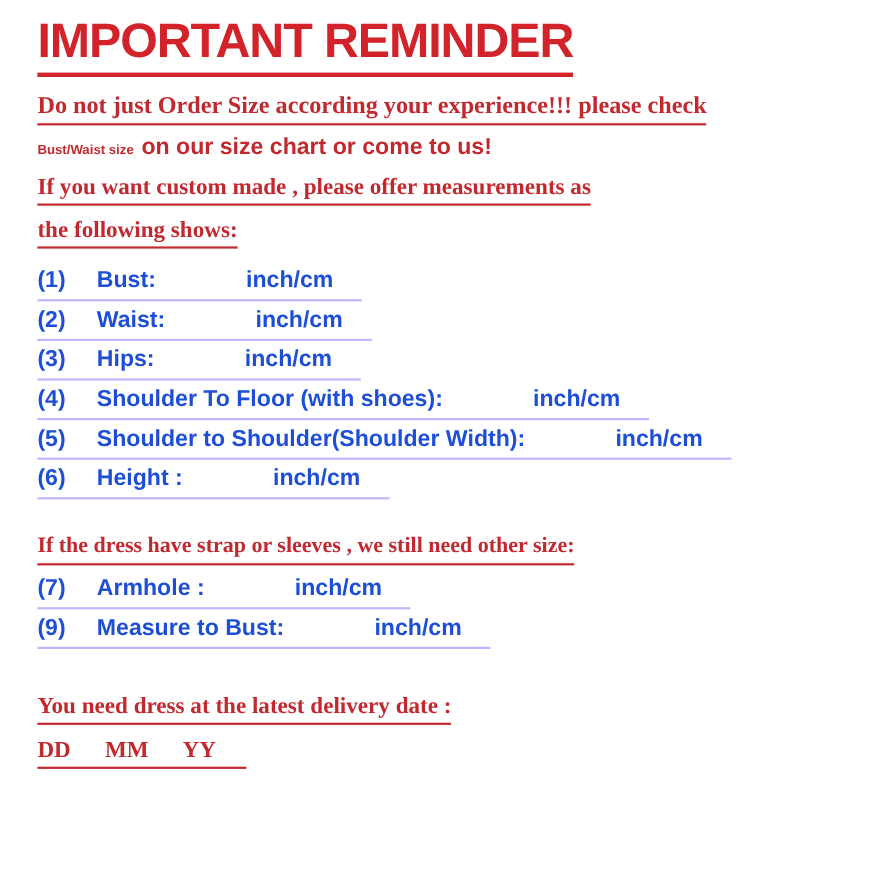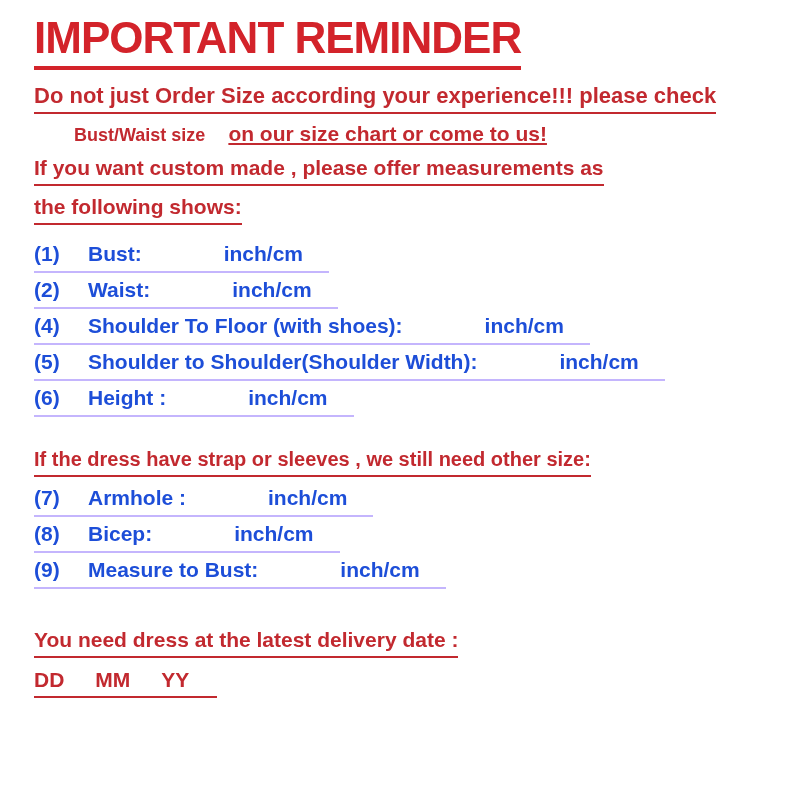--- a/index.html
+++ b/index.html
@@ -28,25 +28,25 @@
     margin: 2px 0 13px 0;
     white-space: nowrap;
   }
   .line {
     display: table;
     font-size: 21px;
     line-height: 26px;
     white-space: nowrap;
   }
   .red { color: #c2292f; }
-  .u { border-bottom: 2px solid currentColor; padding-bottom: 3px; }
+  .u { border-bottom: 2px solid currentColor; padding-bottom: 3px; font-family: Liberation Serif, serif; }
   .intro-1 { font-size: 22px; margin-bottom: 7px; }
   .intro-2 { margin-bottom: 7px; }
-  .intro-2 .lead { font-size: 18px; margin-left: 40px; }
-  .intro-2 .rest { margin-left: 23px; text-decoration: underline; }
+  .intro-2 .lead { font-size: 12px; }
+  .intro-2 .rest { margin-left: 7px; }
   .intro-3 { margin-bottom: 8px; }
   .intro-4 { margin-bottom: 16px; }
   .m-row {
     display: table;
     font-size: 21px;
     line-height: 26px;
     color: #1d4ed8;
     border-bottom: 2px solid #c4b5fd;
     padding-bottom: 4px;
     margin-bottom: 4px;
@@ -87,20 +87,27 @@
       <span class="m-trail"></span>
   </div>
   <div class="m-row">
     <span class="m-num">(2)</span>
       <span class="m-label">Waist:</span>
       <span class="m-gap"></span>
       <span class="m-unit">inch/cm</span>
       <span class="m-trail"></span>
   </div>
   <div class="m-row">
+    <span class="m-num">(3)</span>
+      <span class="m-label">Hips:</span>
+      <span class="m-gap"></span>
+      <span class="m-unit">inch/cm</span>
+      <span class="m-trail"></span>
+  </div>
+  <div class="m-row">
     <span class="m-num">(4)</span>
       <span class="m-label">Shoulder To Floor (with shoes):</span>
       <span class="m-gap"></span>
       <span class="m-unit">inch/cm</span>
       <span class="m-trail"></span>
   </div>
   <div class="m-row">
     <span class="m-num">(5)</span>
       <span class="m-label">Shoulder to Shoulder(Shoulder Width):</span>
       <span class="m-gap"></span>
@@ -120,27 +127,20 @@
 
 <div>
   <div class="m-row">
     <span class="m-num">(7)</span>
       <span class="m-label">Armhole :</span>
       <span class="m-gap"></span>
       <span class="m-unit">inch/cm</span>
       <span class="m-trail"></span>
   </div>
   <div class="m-row">
-    <span class="m-num">(8)</span>
-      <span class="m-label">Bicep:</span>
-      <span class="m-gap"></span>
-      <span class="m-unit">inch/cm</span>
-      <span class="m-trail"></span>
-  </div>
-  <div class="m-row">
     <span class="m-num">(9)</span>
       <span class="m-label">Measure to Bust:</span>
       <span class="m-gap"></span>
       <span class="m-unit">inch/cm</span>
       <span class="m-trail"></span>
   </div>
 </div>
 
 <div class="line red u delivery-heading">You need dress at the latest delivery date :</div>
 

